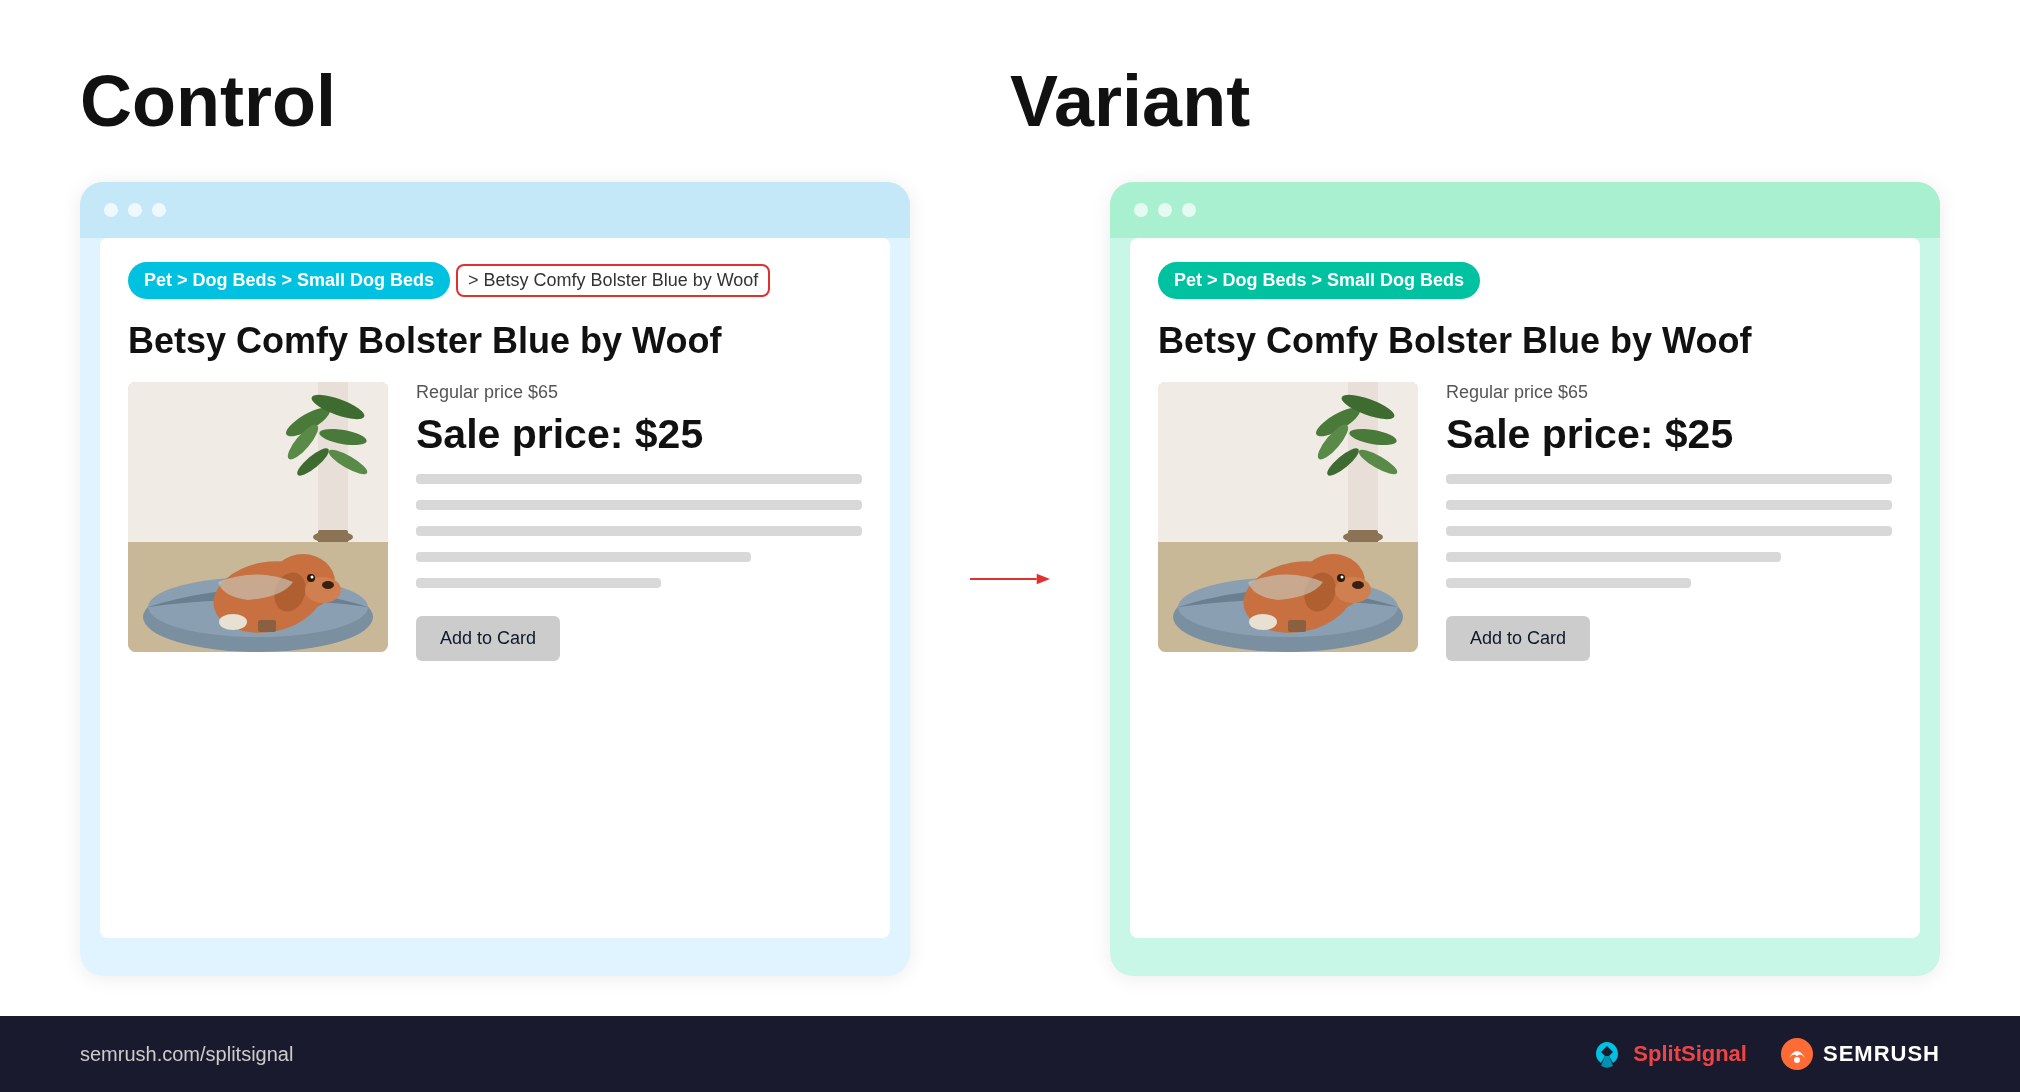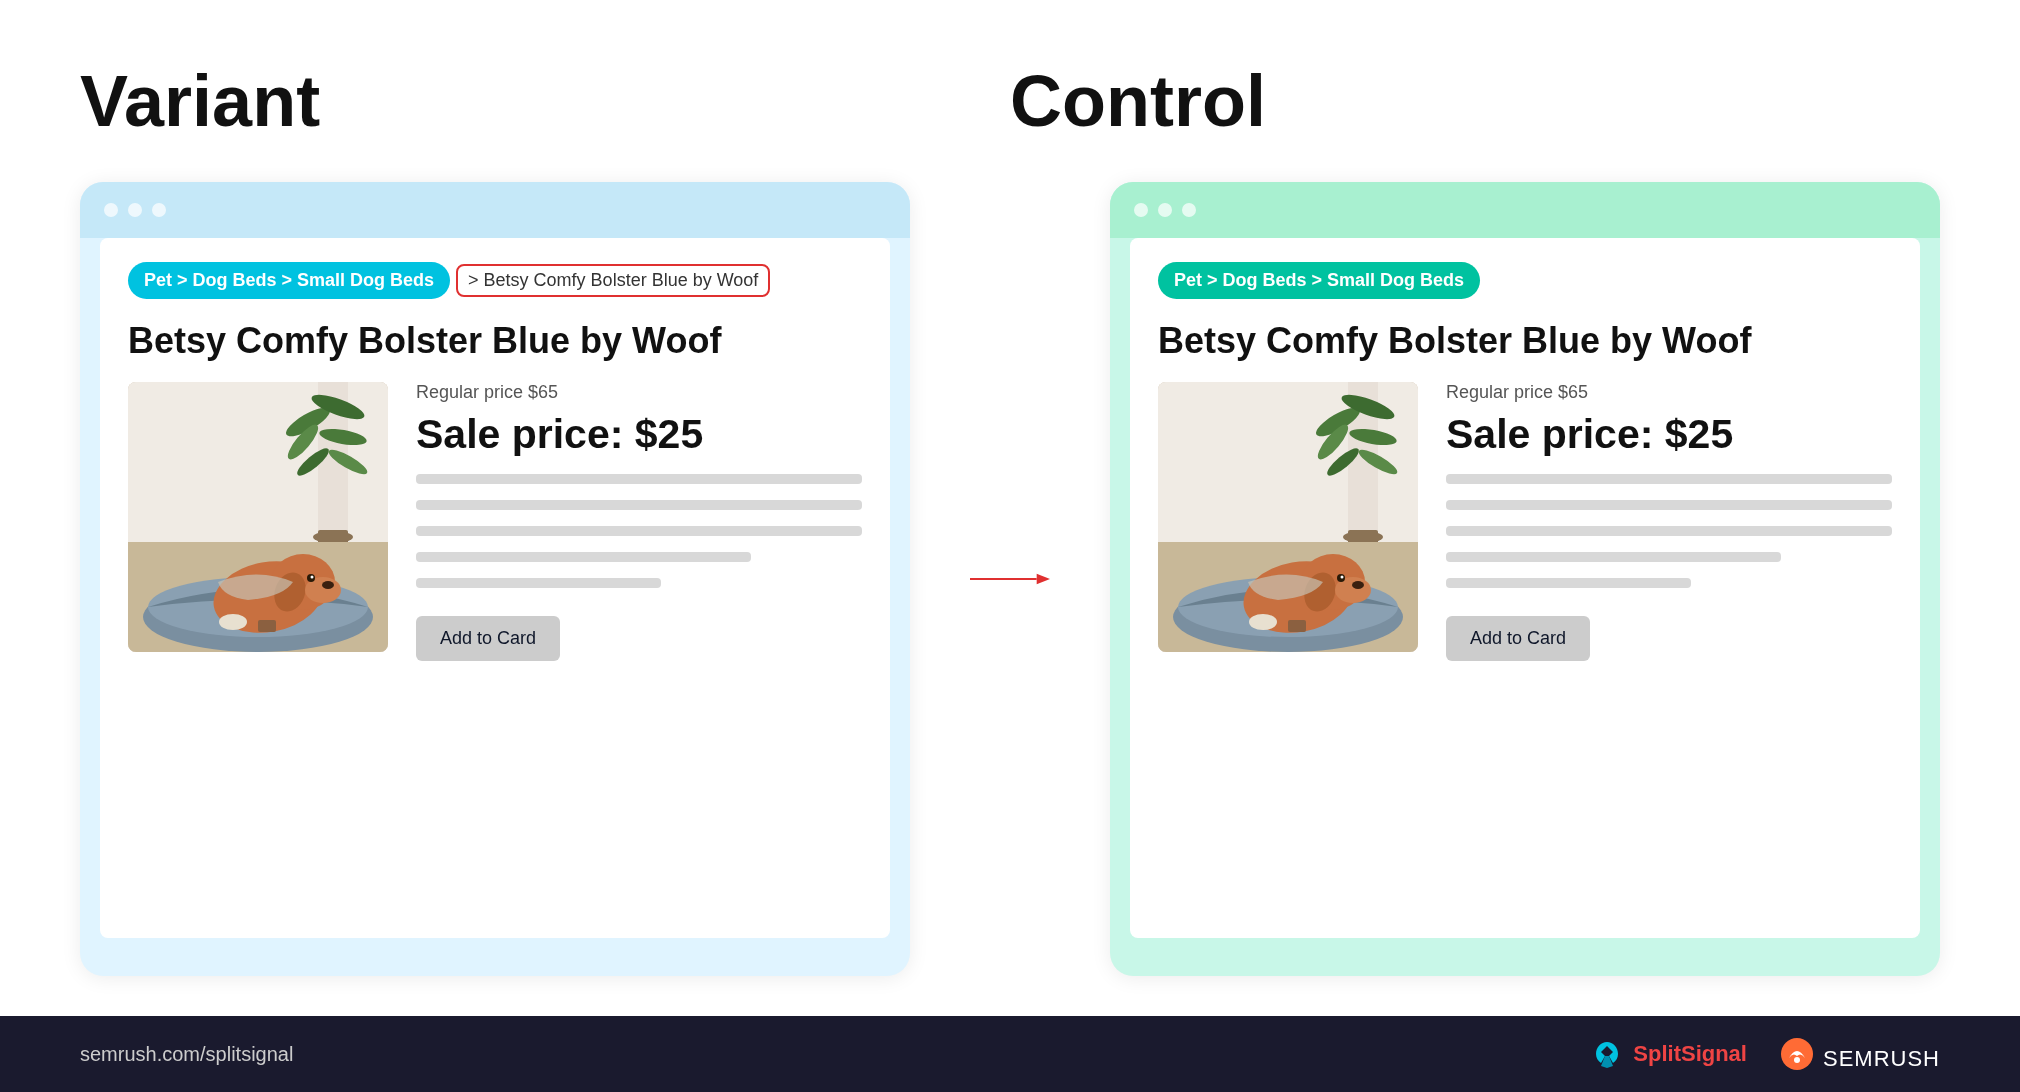--- a/index.html
+++ b/index.html
@@ -218,47 +218,47 @@
       display: flex;
       align-items: center;
       gap: 10px;
       color: #ef4444;
       font-size: 22px;
       font-weight: 600;
     }
 
     .semrush-logo {
       display: flex;
-      align-items: flex-end;
+      align-items: center;
       gap: 8px;
       color: #ffffff;
       font-size: 22px;
-      font-weight: 400;
+      font-weight: 700;
       letter-spacing: 1px;
     }
 
     
     .breadcrumb-pill-green {
       background: #00c2a0;
       color: #ffffff;
       font-size: 18px;
       font-weight: 600;
       padding: 8px 16px;
       border-radius: 20px;
       white-space: nowrap;
     }
   </style>
 </head>
 <body>
 
 <div class="main-content">
 
   <div class="section-titles">
+    <div class="section-title">Control</div>
     <div class="section-title">Variant</div>
-    <div class="section-title">Control</div>
   </div>
 
   <div class="cards-row">
 
     <div class="browser-card variant">
       <div class="browser-titlebar">
         <div class="browser-dot"></div>
         <div class="browser-dot"></div>
         <div class="browser-dot"></div>
       </div>

